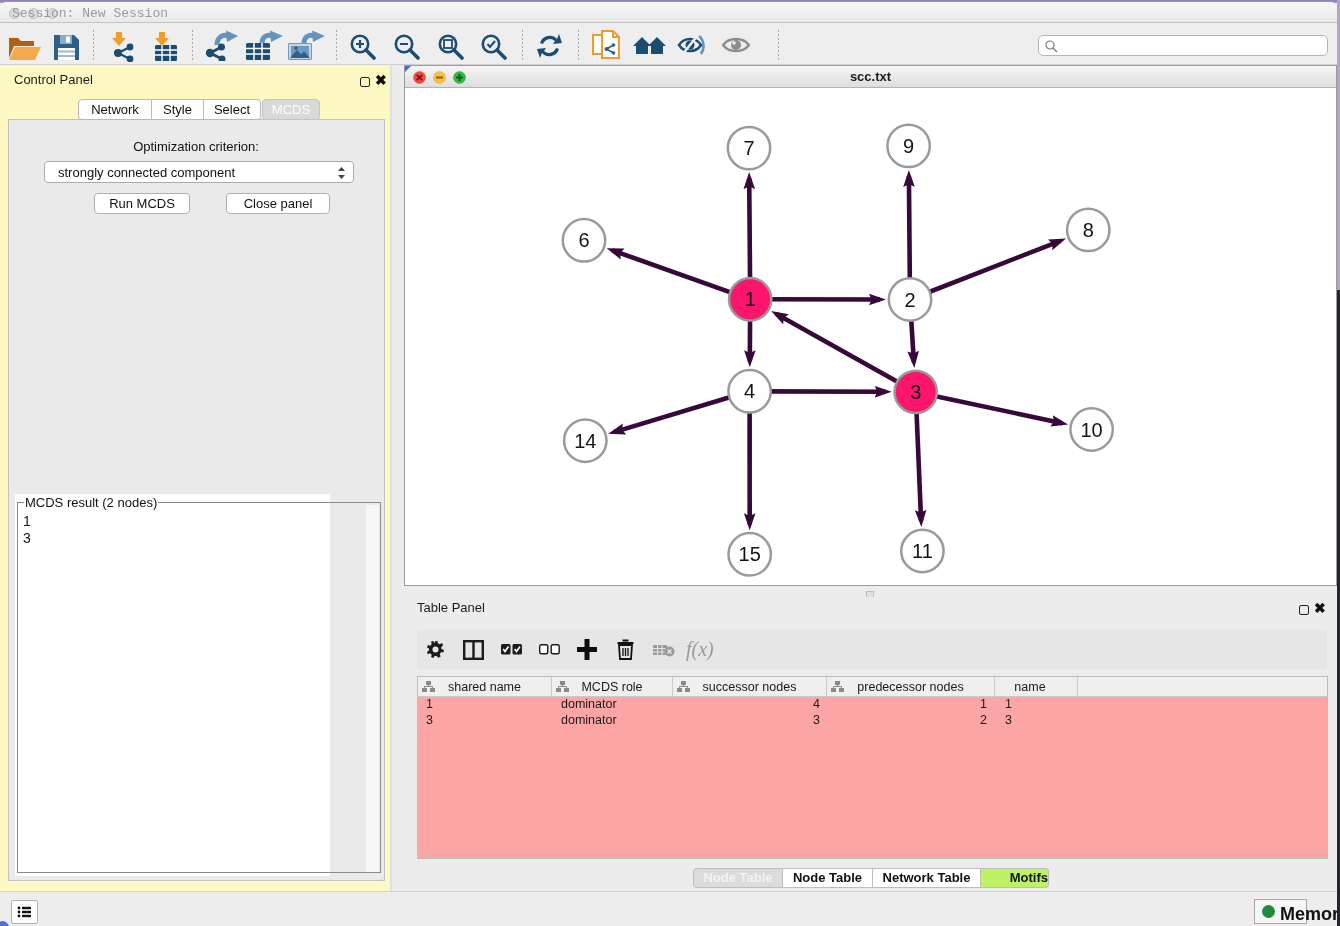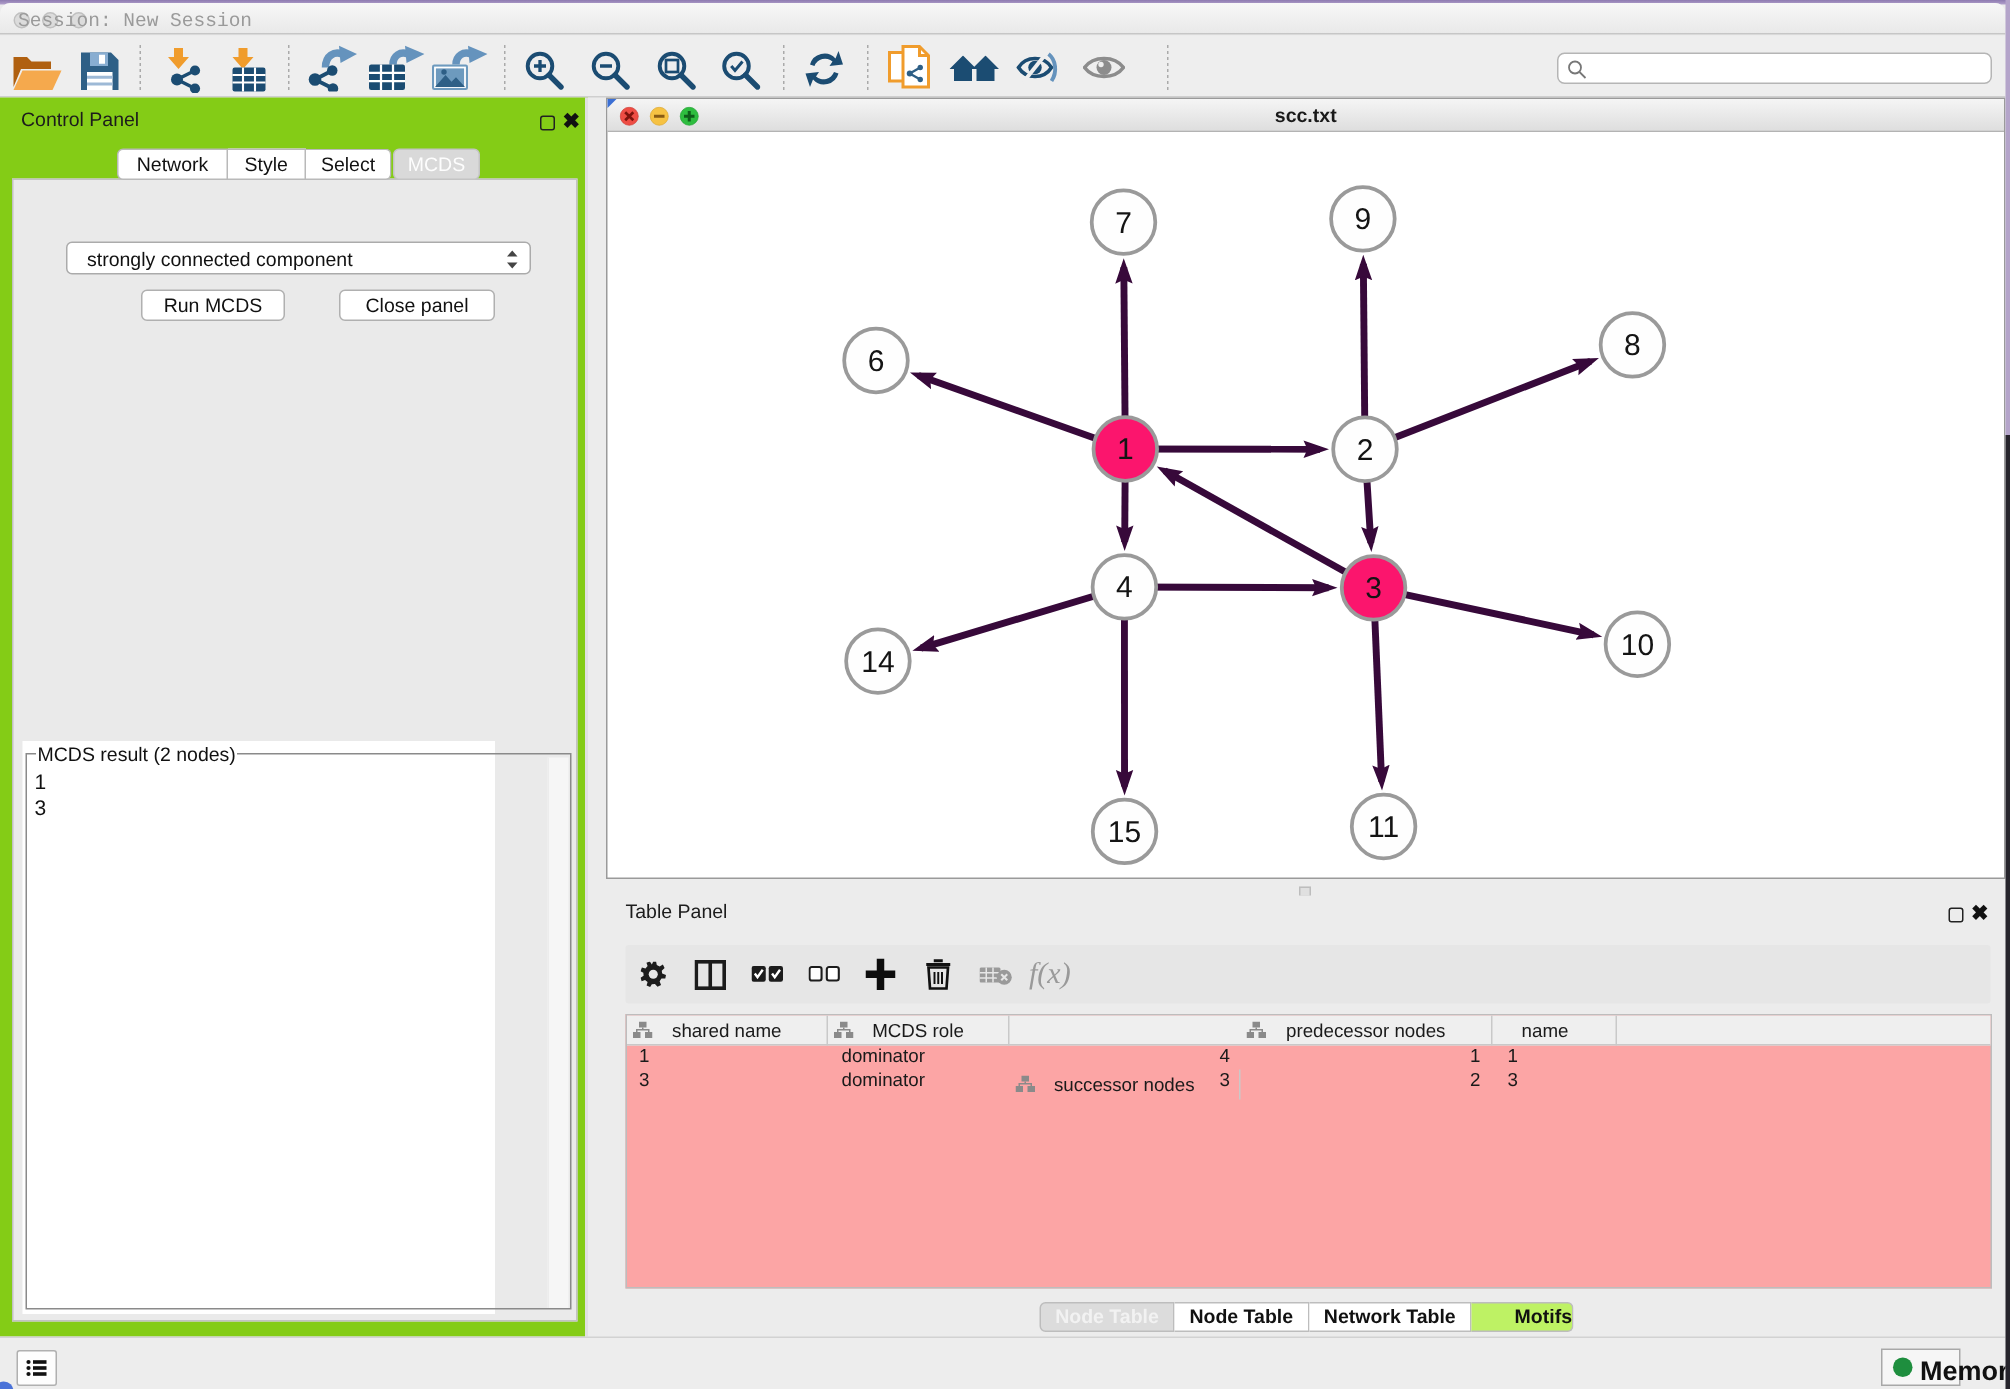--- a/index.html
+++ b/index.html
@@ -126,34 +126,35 @@
       </svg>
     <div class="abs" style="left:778px;top:6px;width:1px;height:30px;background:repeating-linear-gradient(#aaa 0,#aaa 2px,transparent 2px,transparent 4px);"></div>
     <div class="abs" style="left:1038px;top:11px;width:290px;height:21px;background:#fff;border:1px solid #b5b5b5;border-radius:5px;">
         <svg class="abs" style="left:5px;top:3px;" width="14" height="14" viewBox="0 0 14 14">
           <circle cx="6" cy="6" r="4" fill="none" stroke="#777" stroke-width="1.2"></circle>
           <path d="M9 9 L13 13" stroke="#777" stroke-width="1.2"></path>
         </svg>
       </div>
   </div>
 
-  <div class="abs" style="left:0;top:63px;width:392px;height:827px;background:#84cc16;">
+  <div class="abs" style="left:0;top:63px;width:392px;height:827px;background:#fef9c3;">
     <div class="abs" style="left:14px;top:7px;font-size:13px;color:#1c1c1c;">Control Panel</div>
     <div class="abs" style="left:360px;top:12px;width:10px;height:10px;border:1.5px solid #222;border-radius:2px;"></div>
     <div class="abs" style="left:375px;top:7px;font-size:14px;font-weight:bold;color:#111;">✖</div>
 
     <div class="abs" style="left:8px;top:54px;width:377px;height:762px;border:1px solid #c2c2c2;background:#eaeaea;"></div>
 
     <div class="abs" style="left:78px;top:34px;height:21px;display:flex;font-size:13px;">
       <div style="width:74px;background:#fff;border:1px solid #b9b9b9;border-radius:4px 0 0 4px;text-align:center;line-height:19px;color:#111;">Network</div>
       <div style="width:52px;background:#fff;border:1px solid #b9b9b9;border-left:none;text-align:center;line-height:19px;color:#111;">Style</div>
       <div style="width:57px;background:#fff;border:1px solid #b9b9b9;border-left:none;border-radius:0 4px 4px 0;text-align:center;line-height:19px;color:#111;">Select</div>
       <div style="width:58px;background:#d9d9d9;border:1px solid #c4c4c4;margin-left:1px;border-radius:4px;text-align:center;line-height:19px;color:#fdfdfd;">MCDS</div>
     </div>
 
+    <div class="abs" style="left:0;top:74px;width:392px;text-align:center;font-size:13px;color:#111;">Optimization criterion:</div>
 
     <div class="abs" style="left:44px;top:96px;width:310px;height:22px;background:#fff;border:1px solid #ababab;border-radius:4px;">
       <div class="abs" style="left:13px;top:3px;font-size:13px;color:#111;">strongly connected component</div>
       <svg class="abs" style="right:6px;top:3px;" width="11" height="16" viewBox="0 0 11 16">
         <path d="M2 6 L5.5 2 L9 6 Z" fill="#444"></path>
         <path d="M2 10 L5.5 14 L9 10 Z" fill="#444"></path>
       </svg>
     </div>
 
     <div class="abs" style="left:94px;top:128px;width:96px;height:21px;background:#fff;border:1px solid #b0b0b0;border-radius:4px;text-align:center;line-height:19px;font-size:13px;color:#111;">Run MCDS</div>
@@ -285,21 +286,21 @@
           </div>
         <div class="abs" style="left:134px;top:0;width:121px;height:20px;border-right:1px solid #c9c9c9;">
             <svg class="abs" style="left:4px;top:4px;" width="13" height="12" viewBox="0 0 13 12">
               <rect x="4" y="0" width="5" height="4" fill="#8a8a8a"></rect>
               <rect x="0" y="7" width="5" height="4" fill="#8a8a8a"></rect>
               <rect x="8" y="7" width="5" height="4" fill="#8a8a8a"></rect>
               <path d="M6.5 4 L6.5 6 M2.5 7 L2.5 5.5 L10.5 5.5 L10.5 7" stroke="#8a8a8a" fill="none"></path>
             </svg>
             <div style="text-align:center;line-height:20px;">MCDS role</div>
           </div>
-        <div class="abs" style="left:255px;top:0;width:154px;height:20px;border-right:1px solid #c9c9c9;margin-top:36px;">
+        <div class="abs" style="left:255px;top:0;width:154px;height:20px;border-right:1px solid #c9c9c9;">
             <svg class="abs" style="left:4px;top:4px;" width="13" height="12" viewBox="0 0 13 12">
               <rect x="4" y="0" width="5" height="4" fill="#8a8a8a"></rect>
               <rect x="0" y="7" width="5" height="4" fill="#8a8a8a"></rect>
               <rect x="8" y="7" width="5" height="4" fill="#8a8a8a"></rect>
               <path d="M6.5 4 L6.5 6 M2.5 7 L2.5 5.5 L10.5 5.5 L10.5 7" stroke="#8a8a8a" fill="none"></path>
             </svg>
             <div style="text-align:center;line-height:20px;">successor nodes</div>
           </div>
         <div class="abs" style="left:409px;top:0;width:168px;height:20px;border-right:1px solid #c9c9c9;">
             <svg class="abs" style="left:4px;top:4px;" width="13" height="12" viewBox="0 0 13 12">

